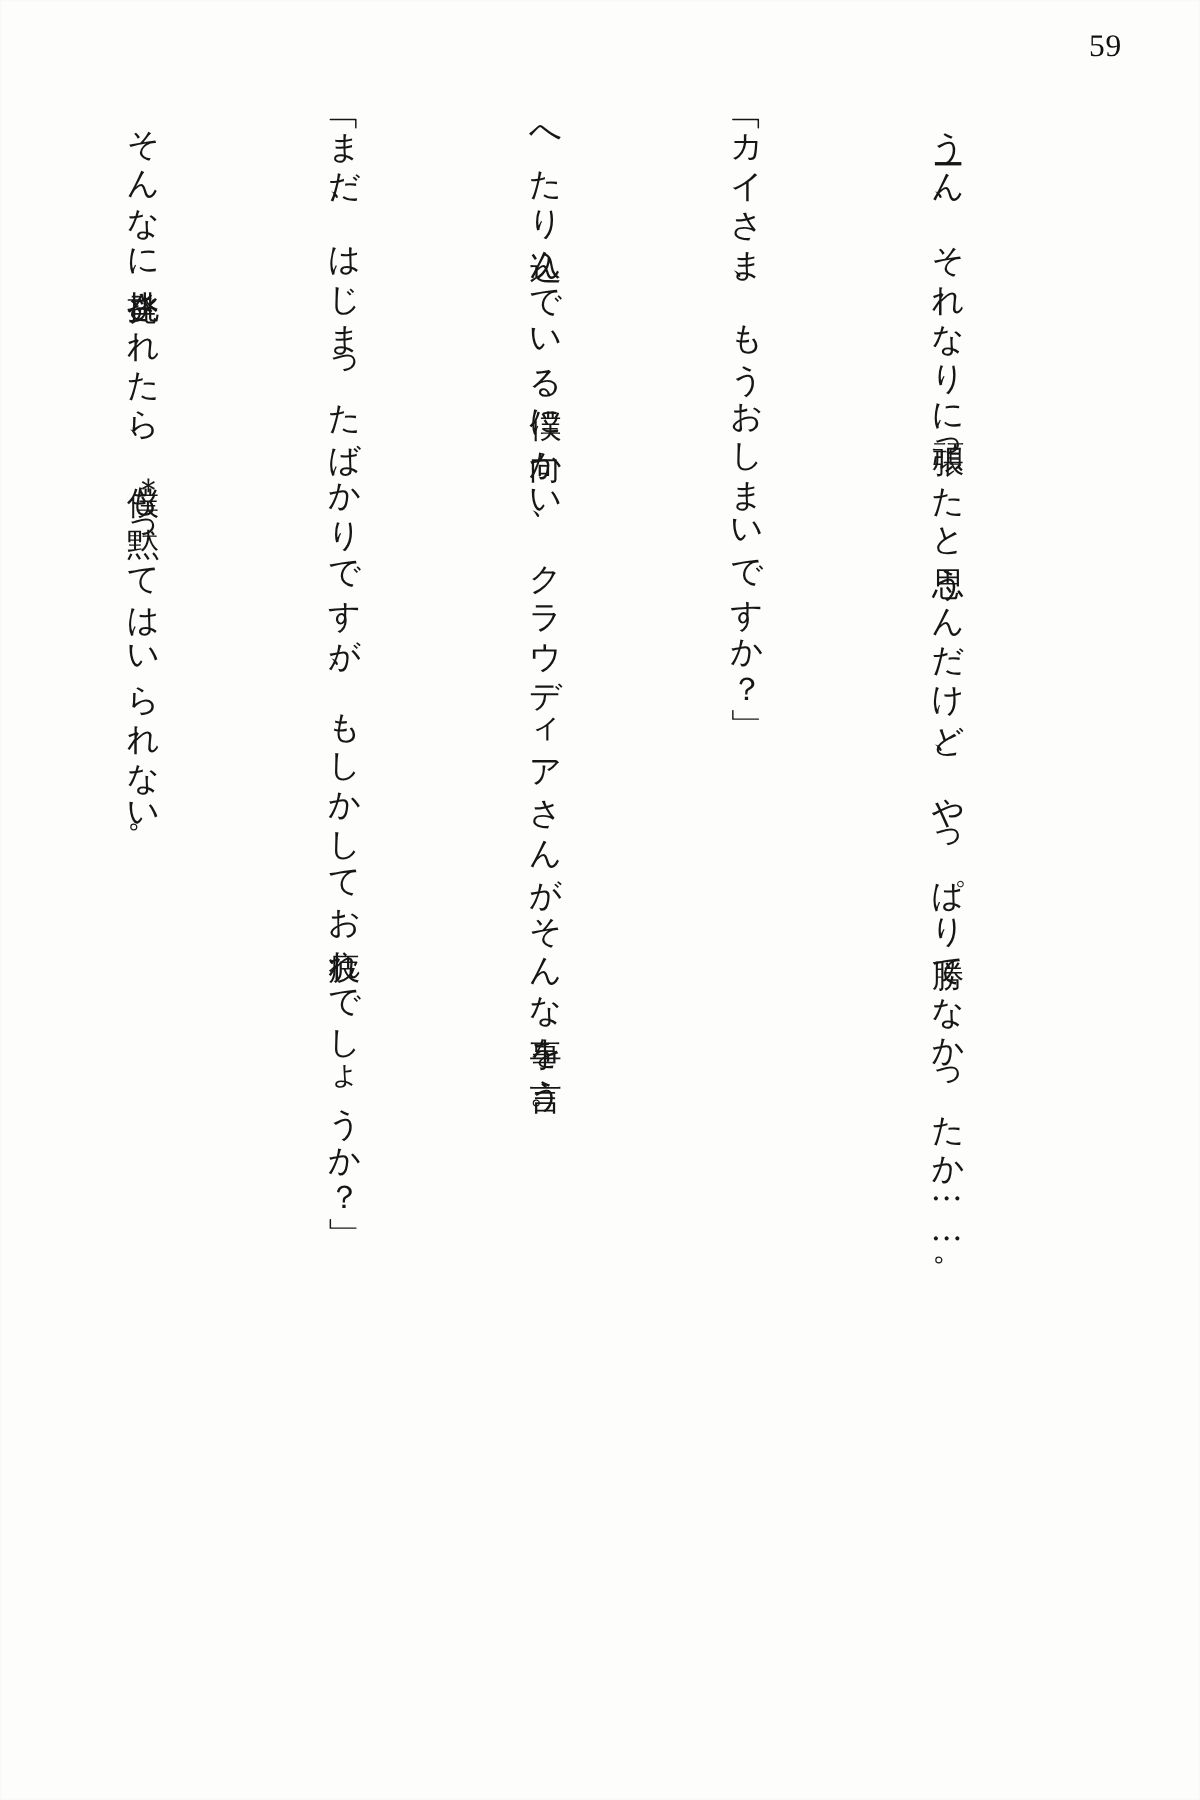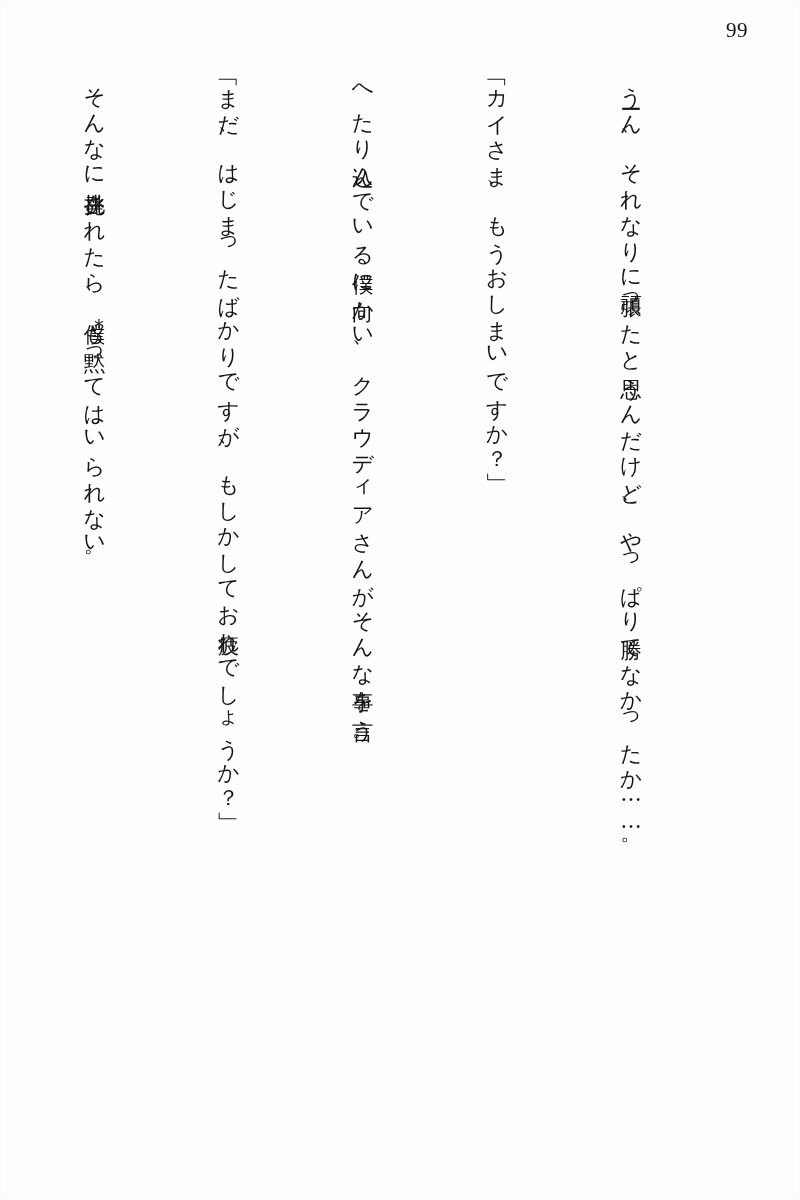--- a/index.html
+++ b/index.html
@@ -70,21 +70,21 @@
     inset: 0;
     pointer-events: none;
     box-shadow: inset 0 0 0 1px rgba(0,0,0,0.015);
   }
 </style>
 </head>
 <body>
 
 <div class="page">
 
-  <div class="page-number">99</div>
+  <div class="page-number">59</div>
 
   <div class="vtext">
     <span class="vline">うーん、それなりに頑張ったと思うんだけど、やっぱり勝てなかったか……。</span>
     <span class="vline">「カイさま、もうおしまいですか？」</span>
     <span class="vline">へたり込んでいる僕に向かい、クラウディアさんがそんな事を言う。</span>
     <span class="vline">「まだ、はじまったばかりですが、もしかしてお疲れでしょうか？」</span>
     <span class="vline">そんなに挑発されたら、僕も黙ってはいられない。</span>
     
     
     

